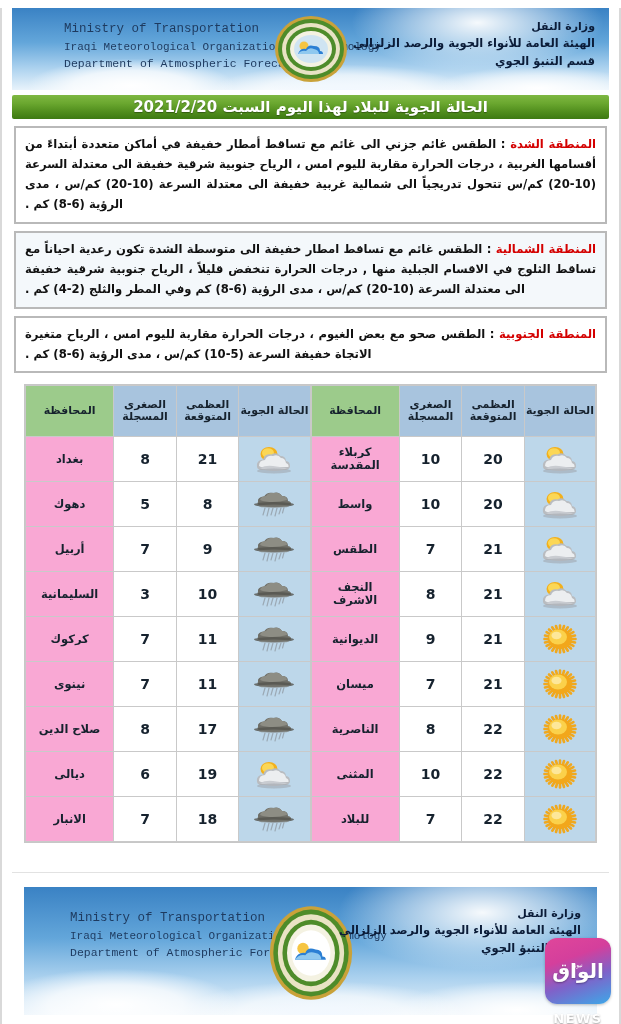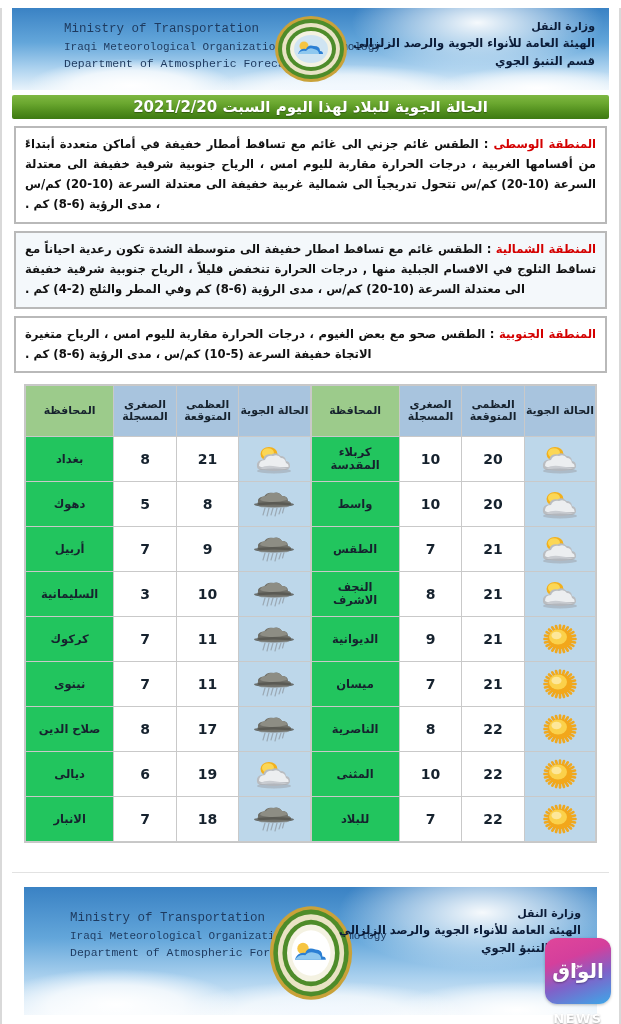--- a/index.html
+++ b/index.html
@@ -133,21 +133,21 @@
   }
   th {
     background: #a8c4de;
     height: 46px;
     line-height: 1.15;
     font-size: 11px;
     padding: 2px 1px;
     margin-left: 8px;
   }
   th.gov-head { background: #9ccb8b; }
-  td.gov { background: #22c55e; line-height: 1.2; padding: 1px 10px; }
+  td.gov { background: #f9a8d4; line-height: 1.2; padding: 1px 10px; }
   td.num { background: #ffffff; font-size: 14px; }
   td.icon { background: #bdd7ea; padding: 0; }
   col.c-gov  { width: 31%; }
   col.c-min  { width: 22%; }
   col.c-max  { width: 22%; }
   col.c-icon { width: 25%; }
 
   .wicon { display: block; margin: 0 auto; }
 
   
@@ -252,21 +252,21 @@
       <div>الهيئة العامة للأنواء الجوية والرصد الزلزالي</div>
       <div>قسم التنبؤ الجوي</div>
     </div>
   </div>
 
   <div class="title-bar">
     <span>الحالة الجوية للبلاد لهذا اليوم السبت  2021/2/20</span>
   </div>
 
   <div class="region-box">
-    <span class="region-label">المنطقة الوسطى</span><span> : </span><span>الطقس غائم جزني الى غائم مع تساقط أمطار خفيفة في أماكن متعددة أبتداءً من أقسامها الغربية ، درجات الحرارة مقاربة لليوم امس ، الرياح جنوبية شرقية خفيفة الى معتدلة السرعة (10-20) كم/س  تتحول تدريجياً الى شمالية غربية خفيفة الى معتدلة السرعة (10-20) كم/س ، مدى الرؤية (6-8) كم .</span>
+    <span class="region-label">المنطقة الشدة</span><span> : </span><span>الطقس غائم جزني الى غائم مع تساقط أمطار خفيفة في أماكن متعددة أبتداءً من أقسامها الغربية ، درجات الحرارة مقاربة لليوم امس ، الرياح جنوبية شرقية خفيفة الى معتدلة السرعة (10-20) كم/س  تتحول تدريجياً الى شمالية غربية خفيفة الى معتدلة السرعة (10-20) كم/س ، مدى الرؤية (6-8) كم .</span>
   </div>
 
   <div class="region-box tinted">
     <span class="region-label">المنطقة الشمالية</span><span> : </span><span>الطقس غائم مع تساقط امطار خفيفة الى متوسطة الشدة تكون رعدية احياناً مع تساقط الثلوج في الاقسام الجبلية منها , درجات الحرارة تنخفض قليلاً ، الرياح جنوبية شرقية خفيفة الى معتدلة السرعة (10-20) كم/س ، مدى الرؤية (6-8) كم وفي المطر والثلج (2-4) كم .</span>
   </div>
 
   <div class="region-box">
     <span class="region-label">المنطقة الجنوبية</span><span> : </span><span>الطقس صحو مع بعض الغيوم ، درجات الحرارة مقاربة لليوم امس ، الرياح متغيرة الاتجاة خفيفة السرعة (5-10) كم/س ، مدى الرؤية (6-8) كم .</span>
   </div>
 

